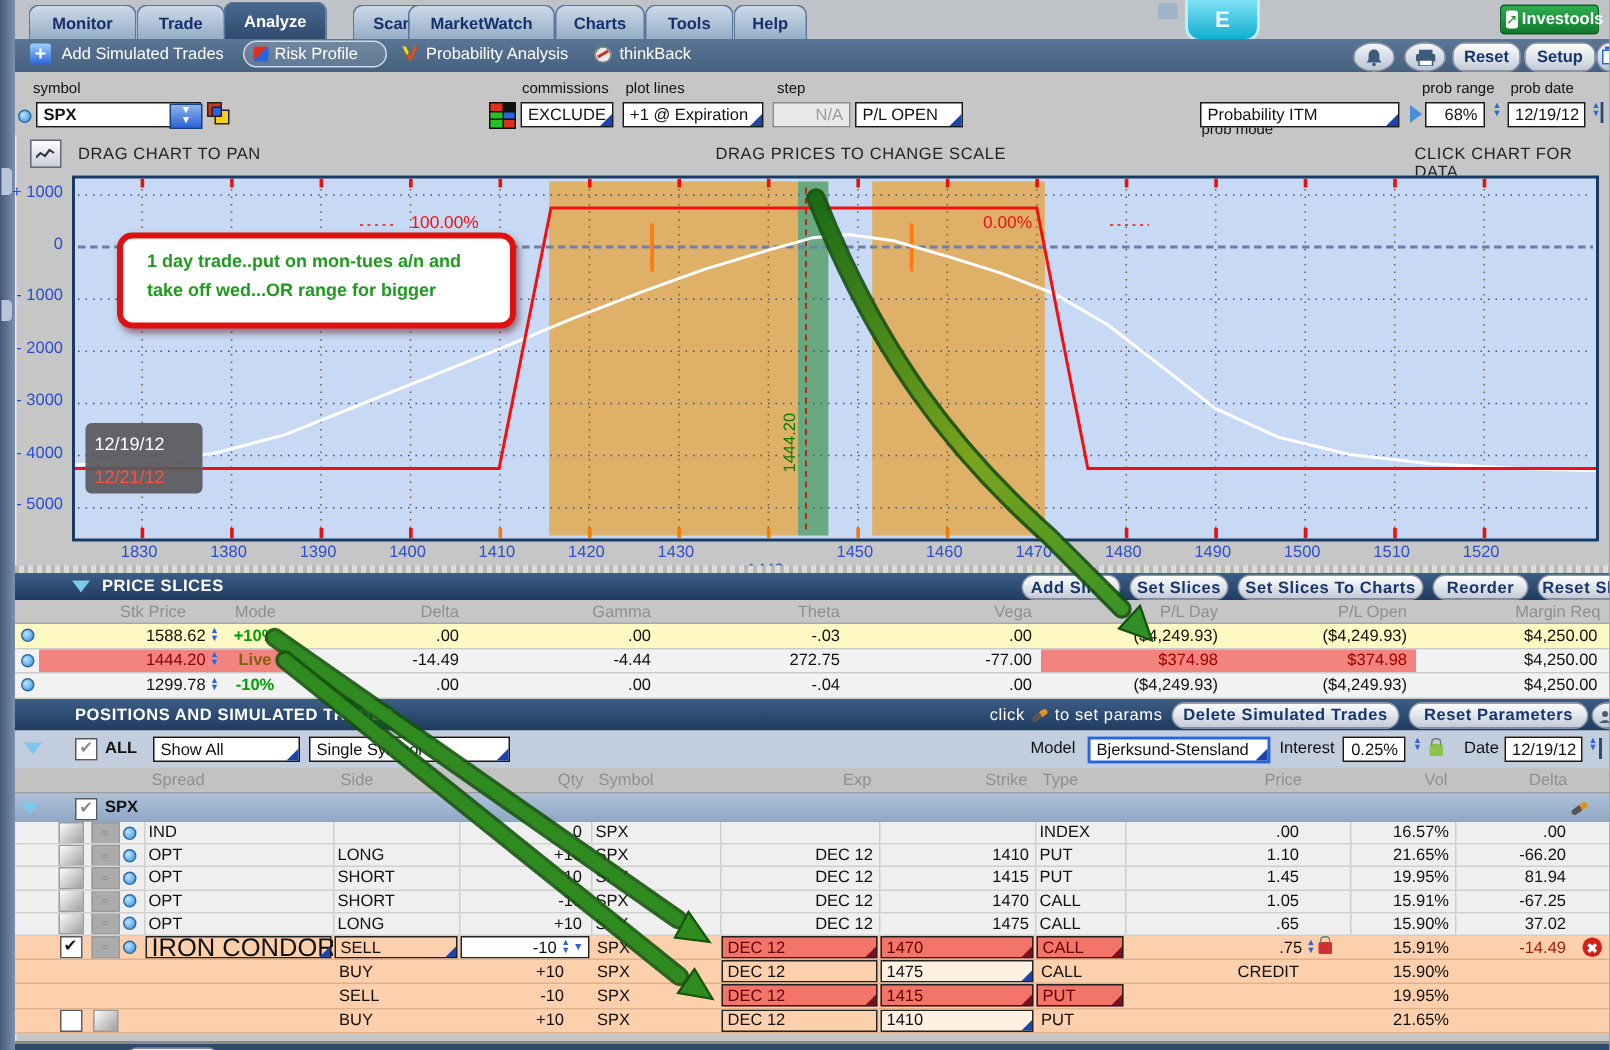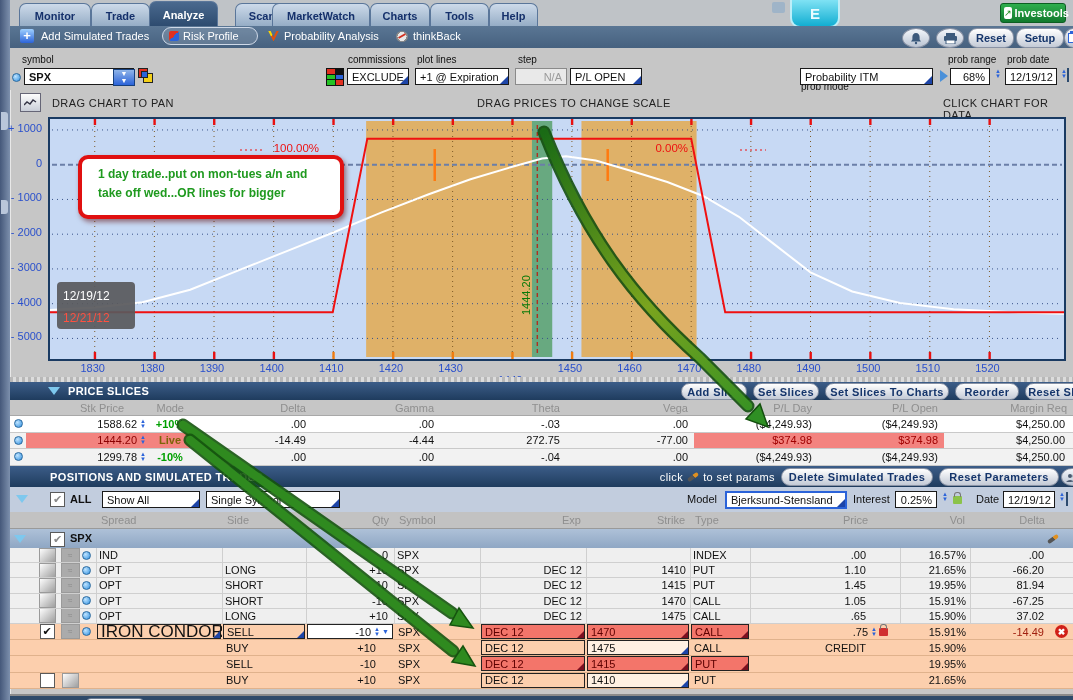--- a/index.html
+++ b/index.html
@@ -318,21 +318,21 @@
         <div class="cell hcell r" style="padding-right: 26px;">Stk Price</div>
         <div class="cell hcell r" style="padding-right: 6px;">Mode</div>
         <div class="cell hcell r" style="padding-right: 6px;">Delta</div>
         <div class="cell hcell r" style="padding-right: 6px;">Gamma</div>
         <div class="cell hcell r" style="padding-right: 6px;">Theta</div>
         <div class="cell hcell r" style="padding-right: 6px;">Vega</div>
         <div class="cell hcell r" style="padding-right: 6px;">P/L Day</div>
         <div class="cell hcell r" style="padding-right: 6px;">P/L Open</div>
         <div class="cell hcell r" style="padding-right: 6px;">Margin Req</div>
       </div>
-      <div class="grid-row" style="top: 16px; height: 16.6px; grid-template-columns: 16px 124px 40px 122px 128px 126px 128px 124px 126px 129px; background: #ffffff; border-bottom: 1px solid rgb(201, 201, 201);">
+      <div class="grid-row" style="top: 16px; height: 16.6px; grid-template-columns: 16px 124px 40px 122px 128px 126px 128px 124px 126px 129px; background: #fef9c3; border-bottom: 1px solid rgb(201, 201, 201);">
         <div class="cell" style="justify-content: center;">
           <span class="bluedot"></span>
         </div>
         <div class="cell r" style="padding-right: 4px;">
           <span>1588.62</span>
           <span class="stepper">▲<br>▼</span>
         </div>
         <div class="cell" style="color: rgb(0, 160, 0); justify-content: center; font-weight: bold;">+10%</div>
         <div class="cell r" style="padding-right: 6px;">.00</div>
         <div class="cell r" style="padding-right: 6px;">.00</div>
@@ -694,21 +694,21 @@
         <div class="cell" style="justify-content: center;"></div>
       </div>
     </div>
 
   <div class="abs" style="left:10px;top:694px;width:1063px;height:6px;background:#2e4a6a;border-top:2px solid #8a8a8a;">
     <span style="position:absolute;left:75px;top:2px;width:58px;height:6px;border-radius:6px 6px 0 0;background:linear-gradient(#f4f7fb,#b9c3d2);border:1px solid #6a7a90;"></span>
   </div>
 
   <div class="abs" id="ann-box">
     <div>1 day trade..put on mon-tues a/n and</div>
-    <div>take off wed...OR lines for bigger</div>
+    <div>take off wed...OR range for bigger</div>
   </div>
   <svg class="abs" id="overlay">
       <defs>
         <linearGradient id="gA" gradientUnits="userSpaceOnUse" x1="544" y1="132" x2="766" y2="424">
           <stop offset="0" stop-color="#1a6b15"></stop>
           <stop offset="0.55" stop-color="#7aa41e"></stop>
           <stop offset="1" stop-color="#2f8f24"></stop>
         </linearGradient>
       </defs>
       <path d="M544,132 C585,235 635,300 700,358 L748,406" fill="none" stroke="#134f0e" stroke-width="13" stroke-linecap="round" opacity="0.9"></path>

